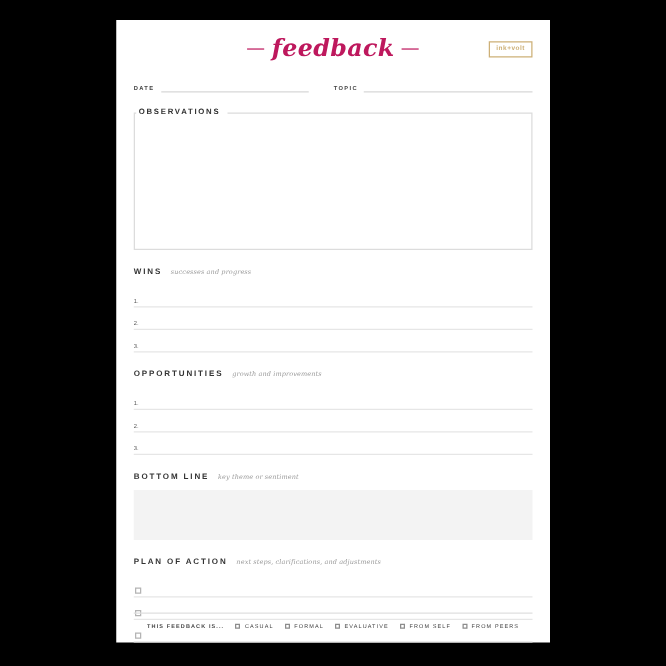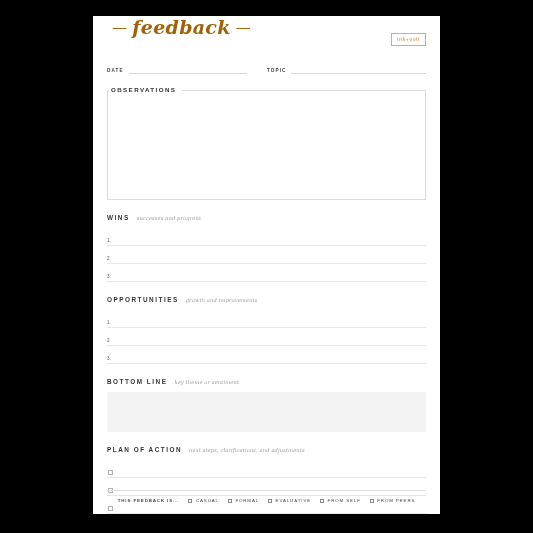--- a/index.html
+++ b/index.html
@@ -34,26 +34,27 @@
 
   
   .header {
     position: relative;
     height: 40px;
   }
   .brand-title {
     position: absolute;
     left: 0;
     right: 0;
-    top: 0;
+    top: 12px;
+    text-align: center;
     font-family: "DejaVu Serif", "Liberation Serif", serif;
     font-style: italic;
     font-weight: bold;
     font-size: 19px;
-    color: #a16207;
+    color: #be185d;
     letter-spacing: 0.3px;
     white-space: nowrap;
   }
   .brand-dash {
     font-style: normal;
     font-weight: normal;
     font-size: 15px;
     vertical-align: 2px;
     padding: 0 5px;
   }

